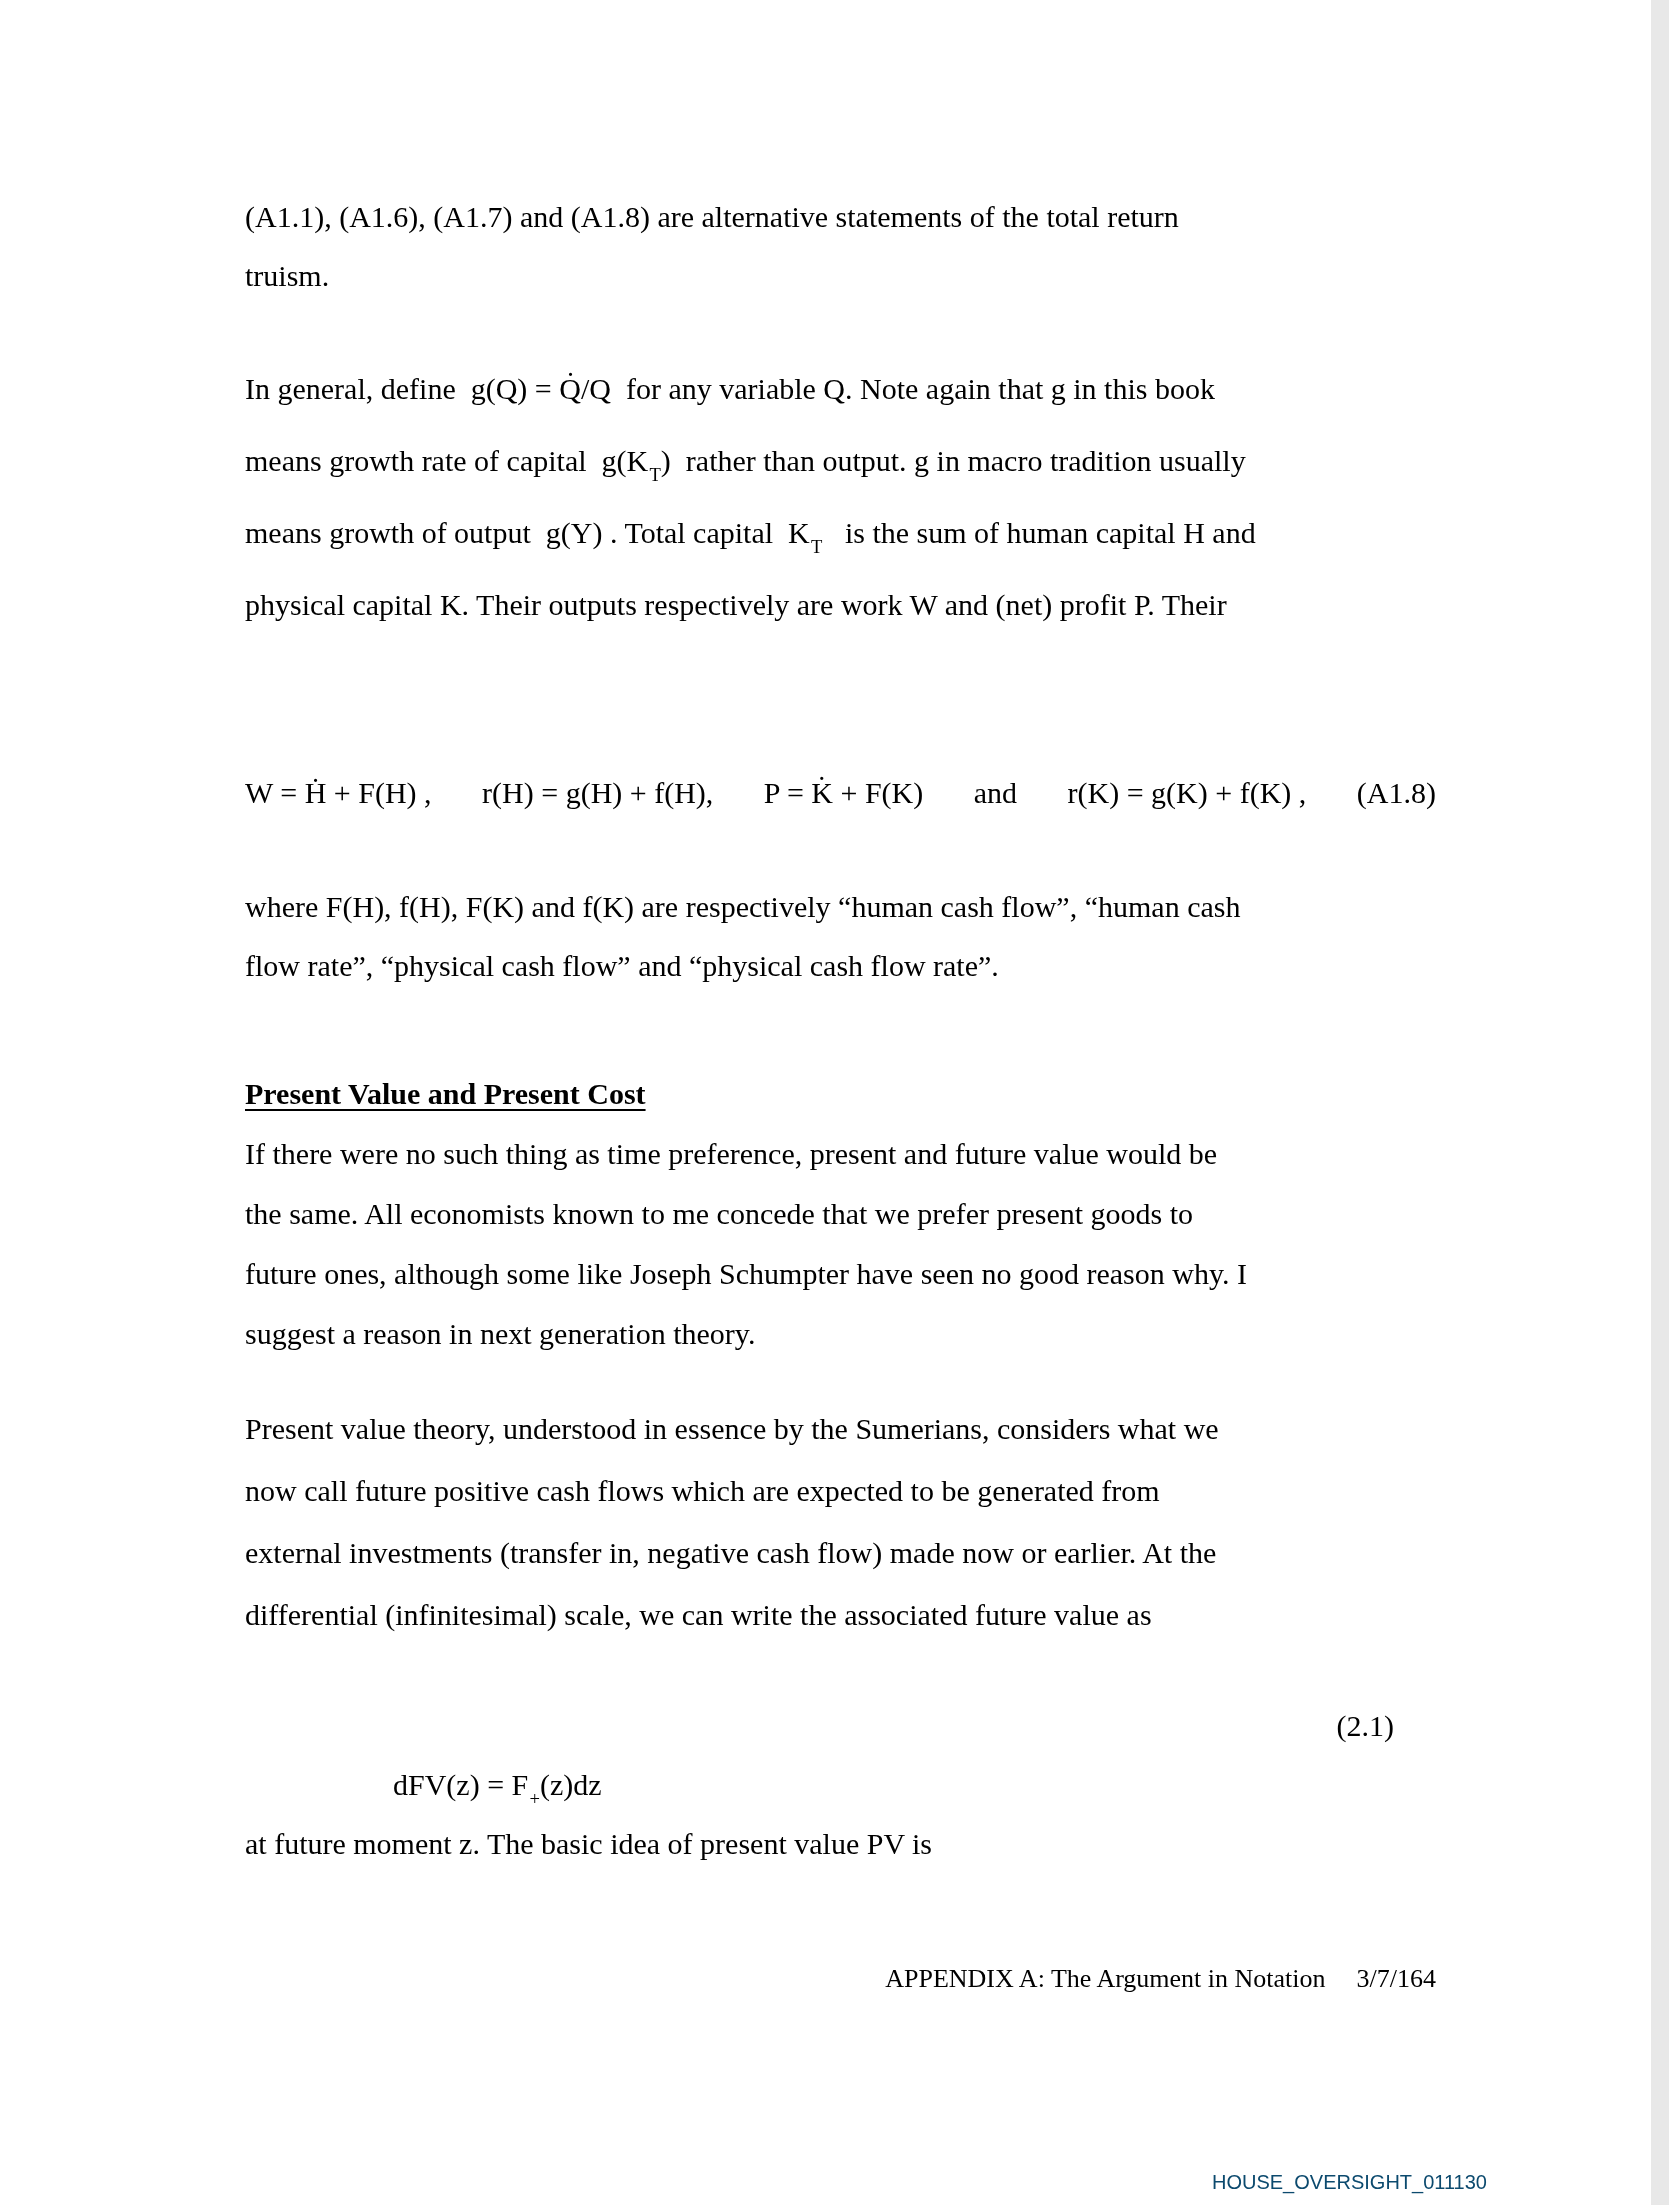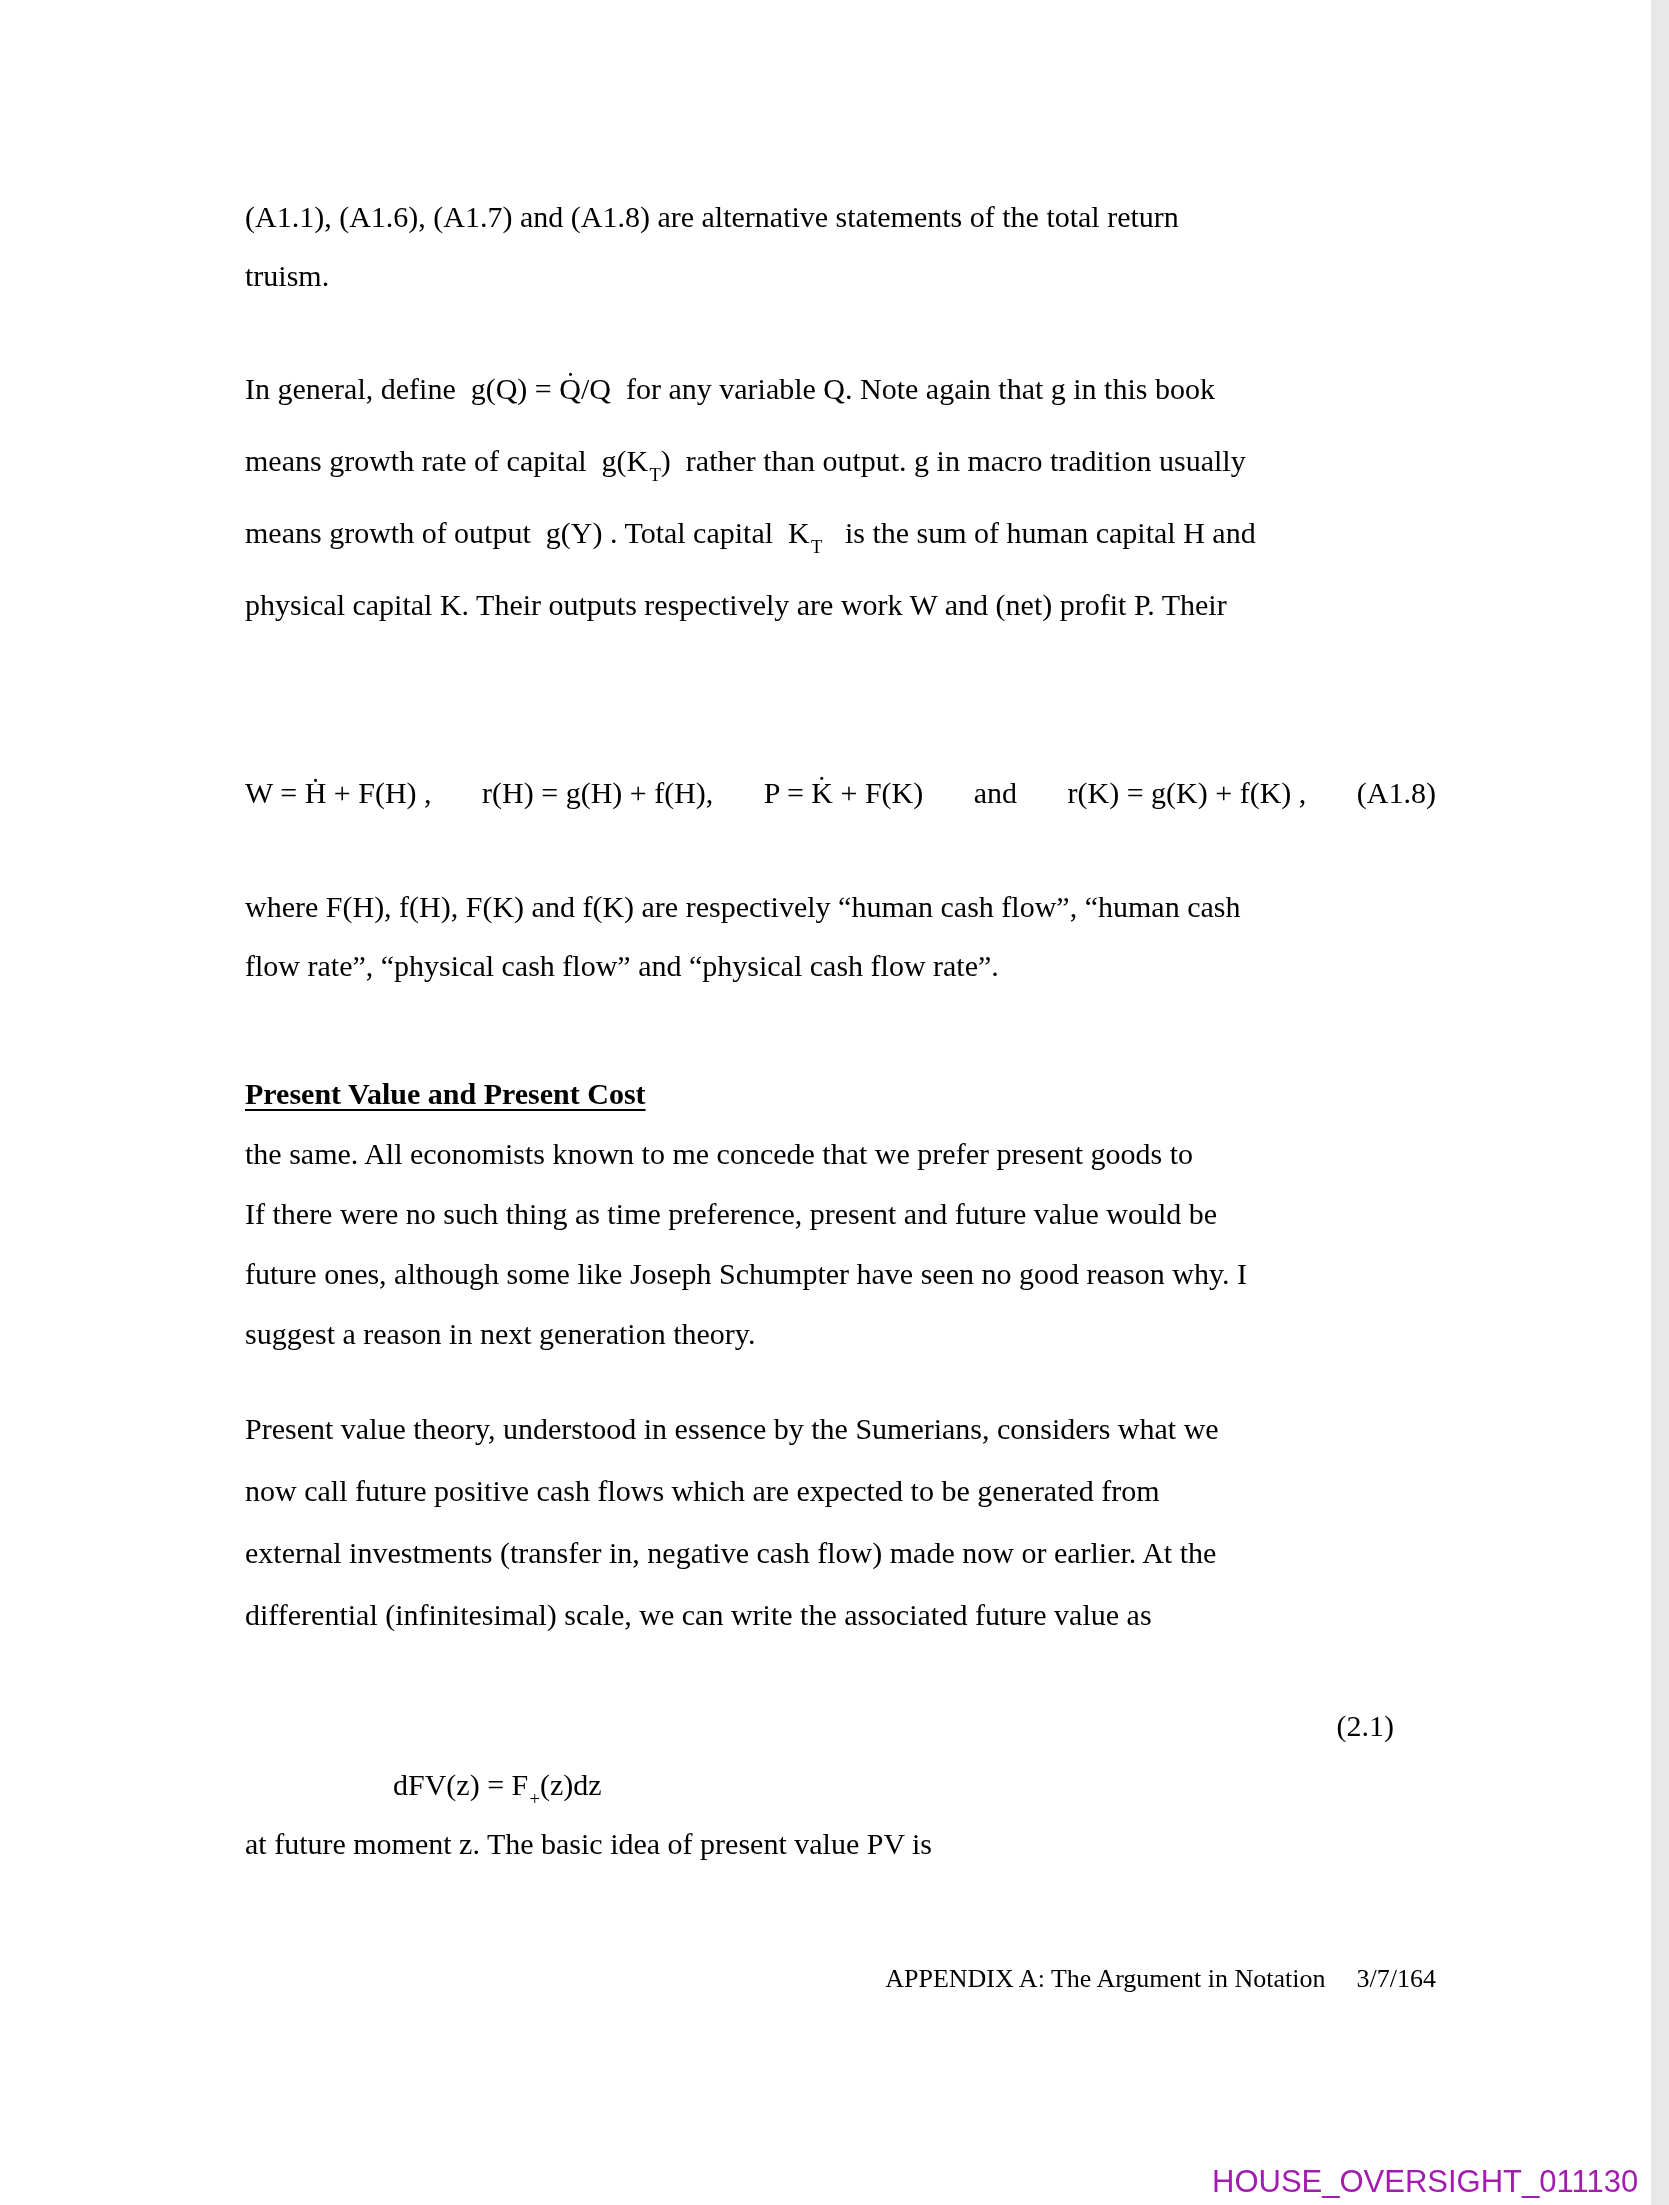--- a/index.html
+++ b/index.html
@@ -48,23 +48,23 @@
     line-height: 33px;
     display: flex;
     justify-content: flex-end;
   }
   .footer-date { margin-left: 31px; }
   .watermark {
     position: absolute;
     top: 2165px;
     left: 1212px;
     font-family: "Liberation Sans", "DejaVu Sans", sans-serif;
-    font-size: 31px;
+    font-size: 20px;
     line-height: 34px;
-    color: #a21caf;
+    color: #0c4a6e;
   }
 </style>
 </head>
 <body>
 
 <div class="page">
 
   <div class="block p1">
       <div class="line"><span>(A1.1), (A1.6), (A1.7) and (A1.8) are alternative statements of the total return</span></div>
       <div class="line"><span>truism.</span></div>
@@ -87,22 +87,22 @@
   </div>
 
   <div class="block p3">
       <div class="line"><span>where F(H), f(H), F(K) and f(K) are respectively “human cash flow”, “human cash</span></div>
       <div class="line"><span>flow rate”, “physical cash flow” and “physical cash flow rate”.</span></div>
     </div>
 
   <div class="block sec">
     <div class="heading">Present Value and Present Cost</div>
     <div>
+        <div class="line"><span>If there were no such thing as time preference, present and future value would be</span></div>
         <div class="line"><span>the same. All economists known to me concede that we prefer present goods to</span></div>
-        <div class="line"><span>If there were no such thing as time preference, present and future value would be</span></div>
         <div class="line"><span>future ones, although some like Joseph Schumpter have seen no good reason why. I</span></div>
         <div class="line"><span>suggest a reason in next generation theory.</span></div>
       </div>
   </div>
 
   <div class="block p5">
       <div class="line"><span>Present value theory, understood in essence by the Sumerians, considers what we</span></div>
       <div class="line"><span>now call future positive cash flows which are expected to be generated from</span></div>
       <div class="line"><span>external investments (transfer in, negative cash flow) made now or earlier. At the</span></div>
       <div class="line"><span>differential (infinitesimal) scale, we can write the associated future value as</span></div>

